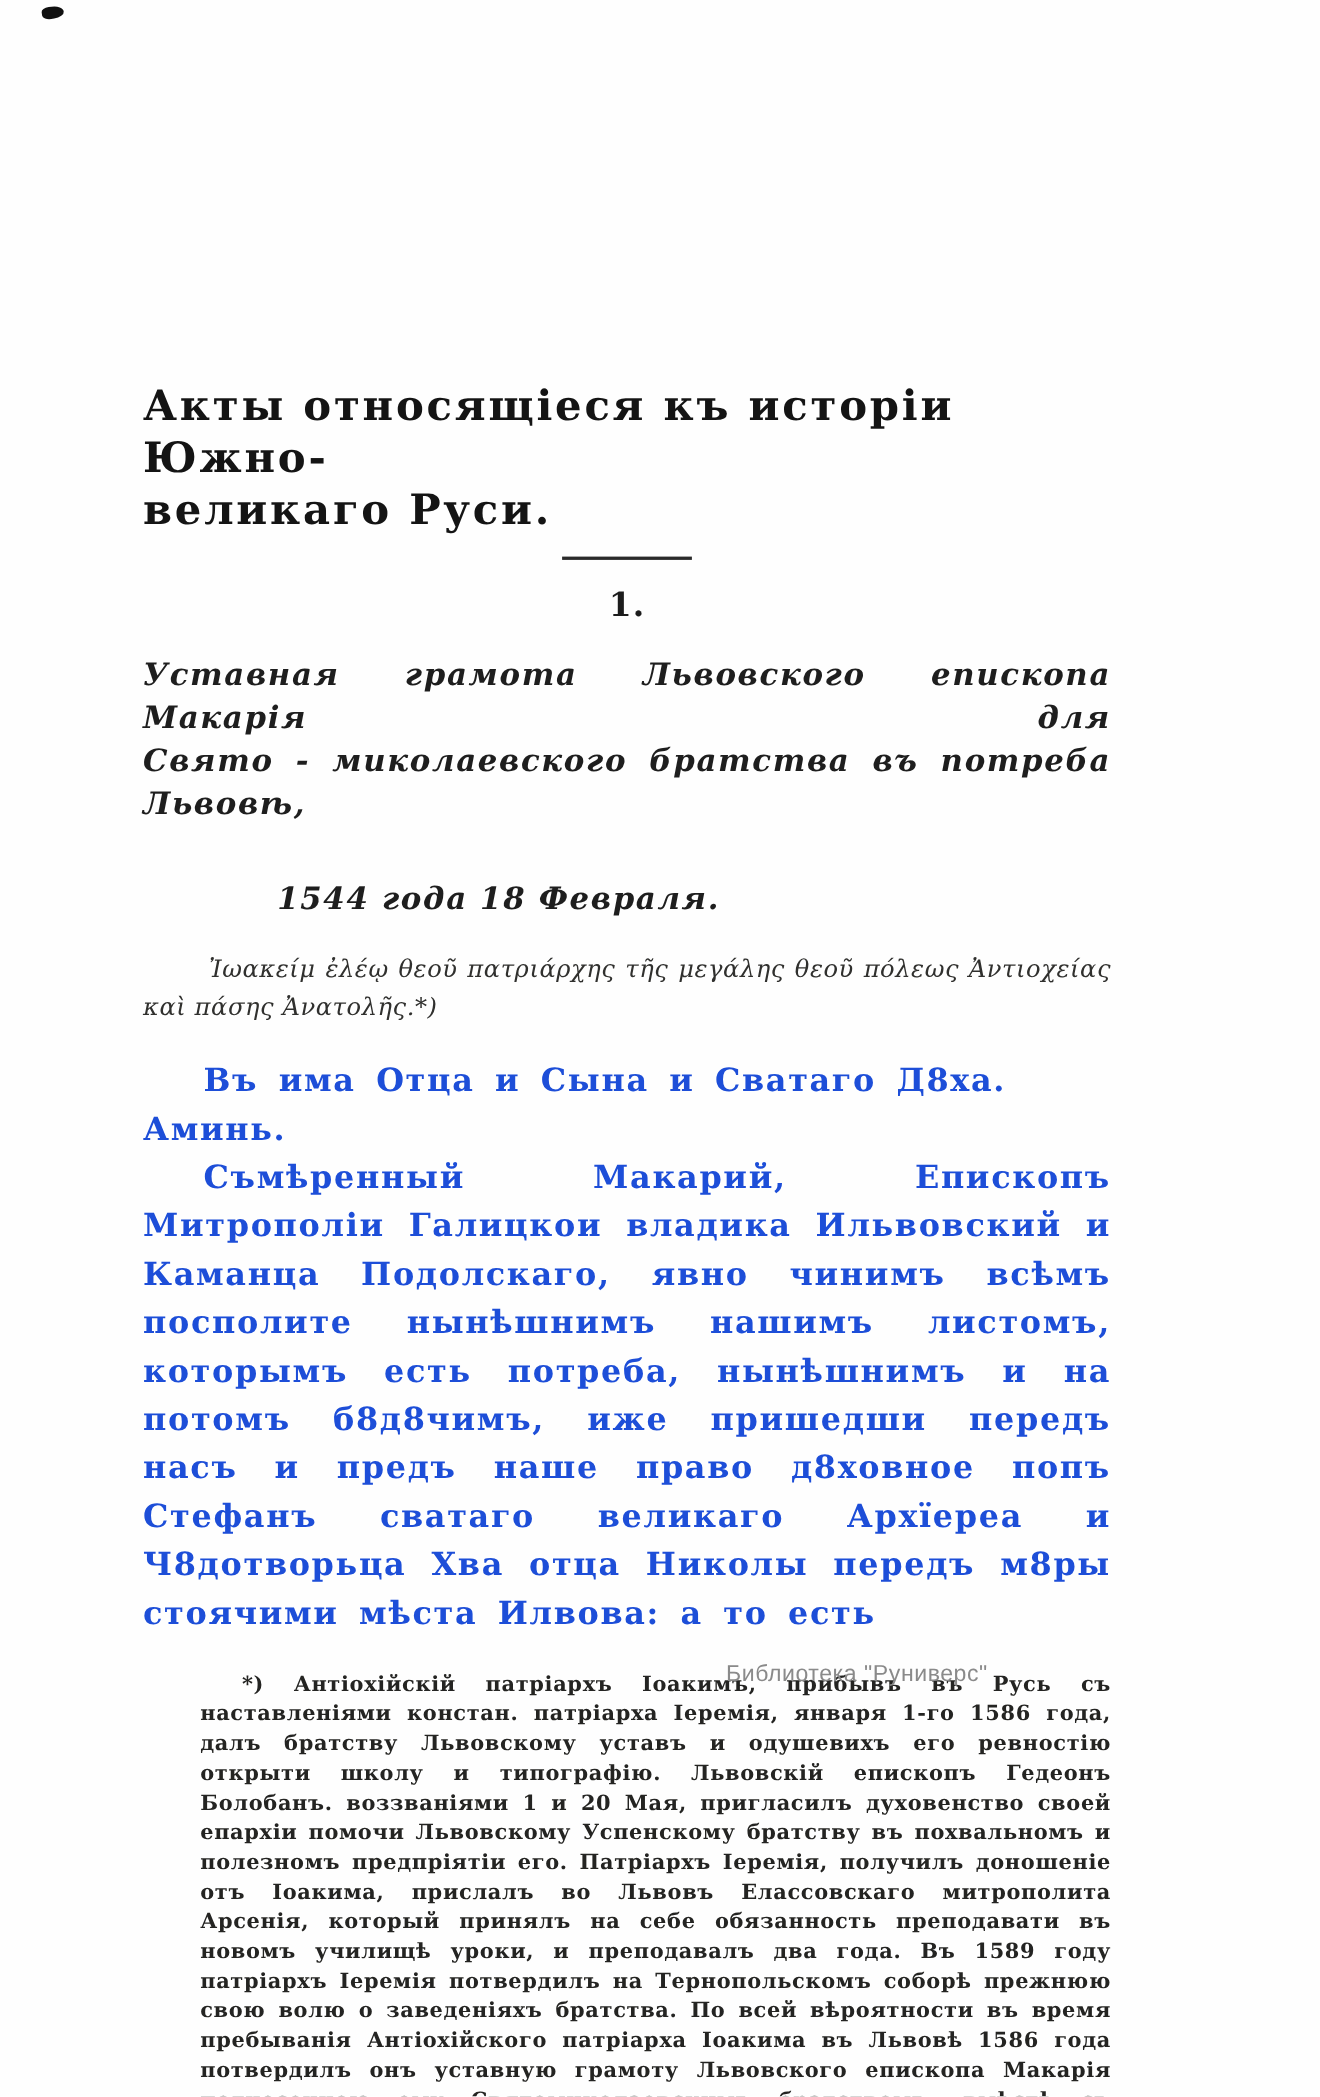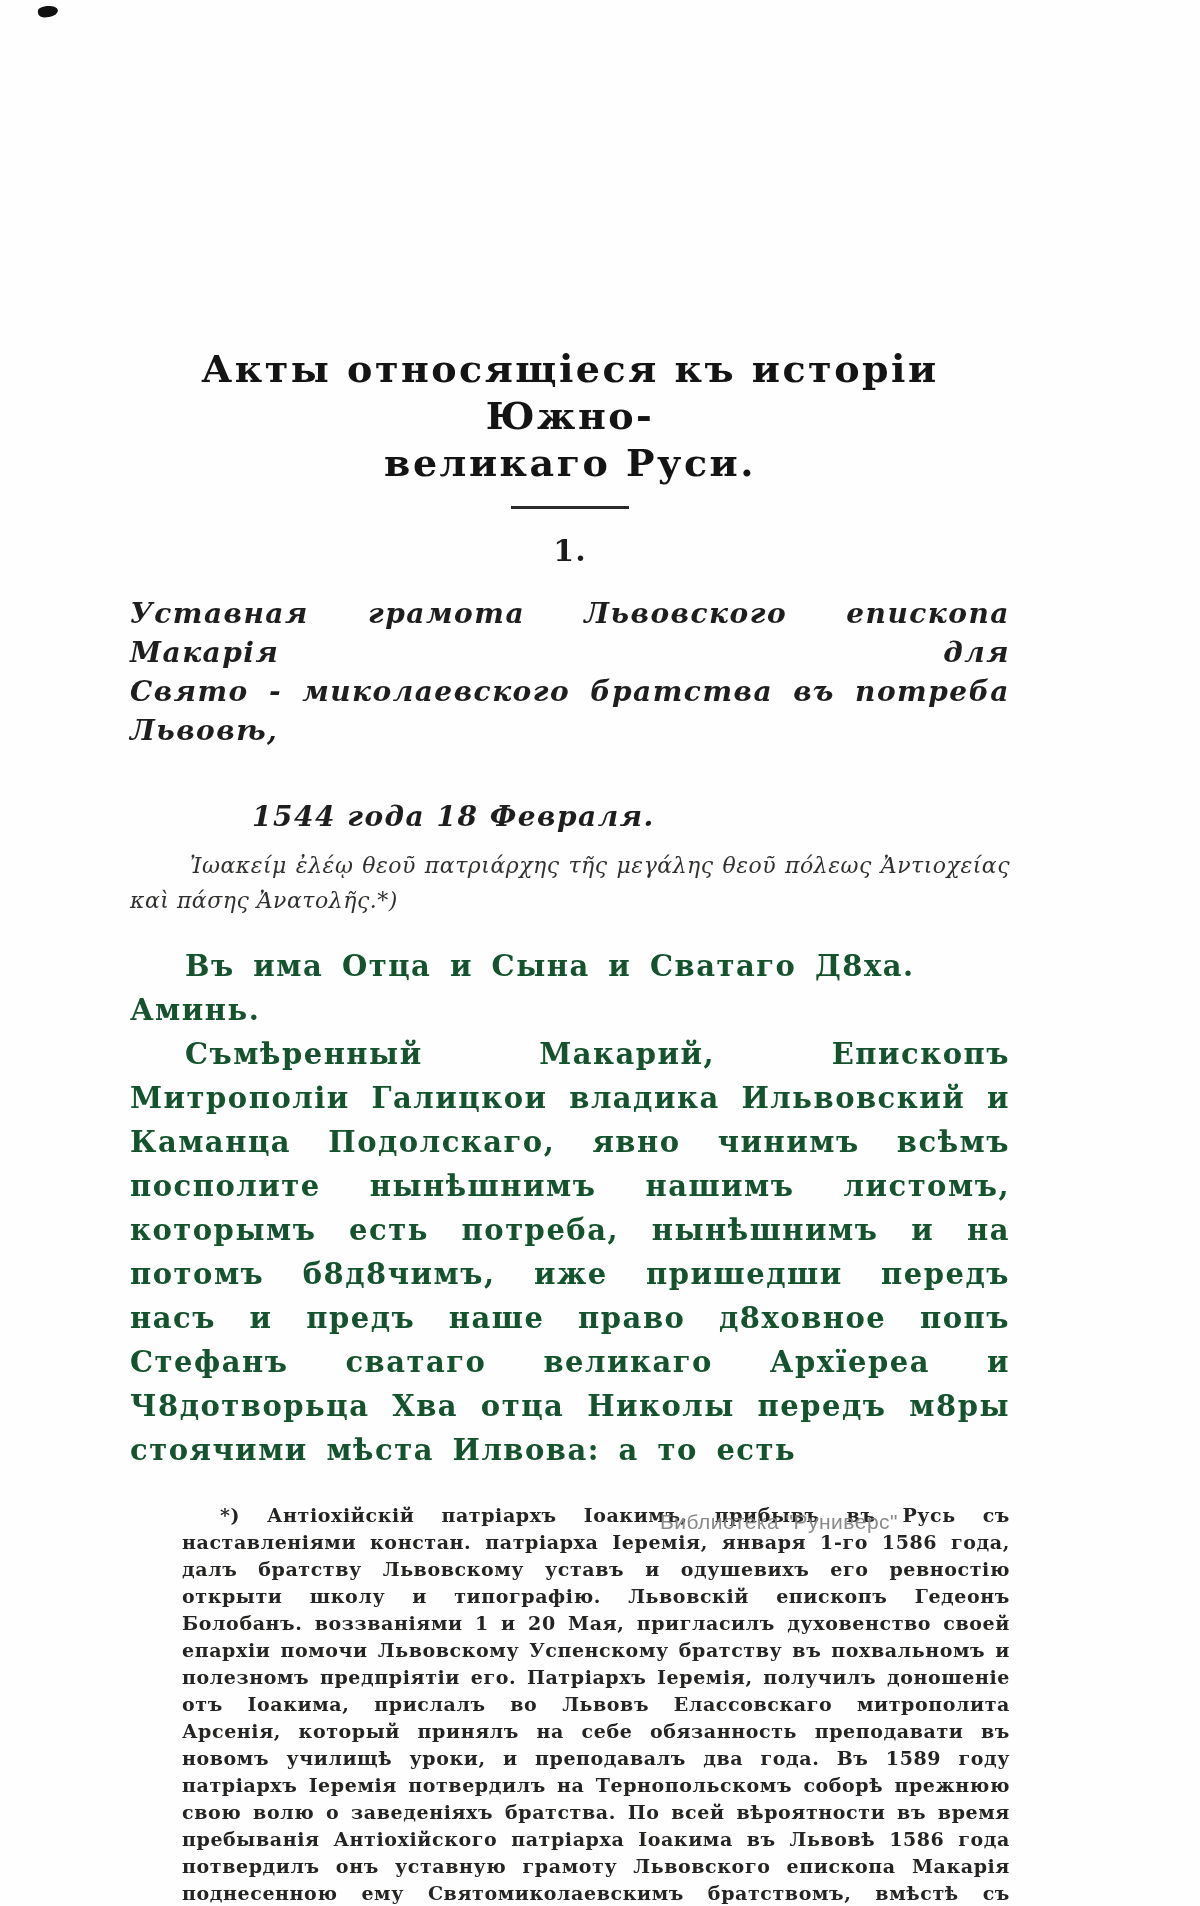--- a/index.html
+++ b/index.html
@@ -28,21 +28,21 @@
   }
   .content {
     position: absolute;
     left: 130px;
     top: 345px;
     width: 880px;
   }
   .doc-title {
     font-size: 38px;
     font-weight: bold;
-    text-align: center;
+    text-align: left;
     line-height: 47px;
     letter-spacing: 2.5px;
     color: #141414;
   }
   .title-divider {
     width: 118px;
     border: none;
     border-top: 3px solid #2a2a2a;
     margin: 20px auto 0 auto;
   }
@@ -64,36 +64,36 @@
   }
   .subtitle .justify-line {
     text-align: justify;
     text-align-last: justify;
   }
   .subtitle .indent-line {
     padding-left: 122px;
     margin-top: 47px;
   }
   .greek {
-    margin-top: 12px;
+    margin-top: 28px;
     font-style: italic;
     font-size: 22px;
     line-height: 35px;
     text-indent: 60px;
     text-align: justify;
     color: #30302e;
     letter-spacing: 0.5px;
   }
   .body-text {
     font-weight: bold;
     font-size: 29px;
     line-height: 44px;
     letter-spacing: 1.5px;
     word-spacing: 7px;
-    color: #14532d;
+    color: #1d4ed8;
   }
   .invocation {
     margin-top: 26px;
     text-indent: 55px;
   }
   .main-paragraph {
     margin-top: 0;
     text-indent: 55px;
     text-align: justify;
   }

